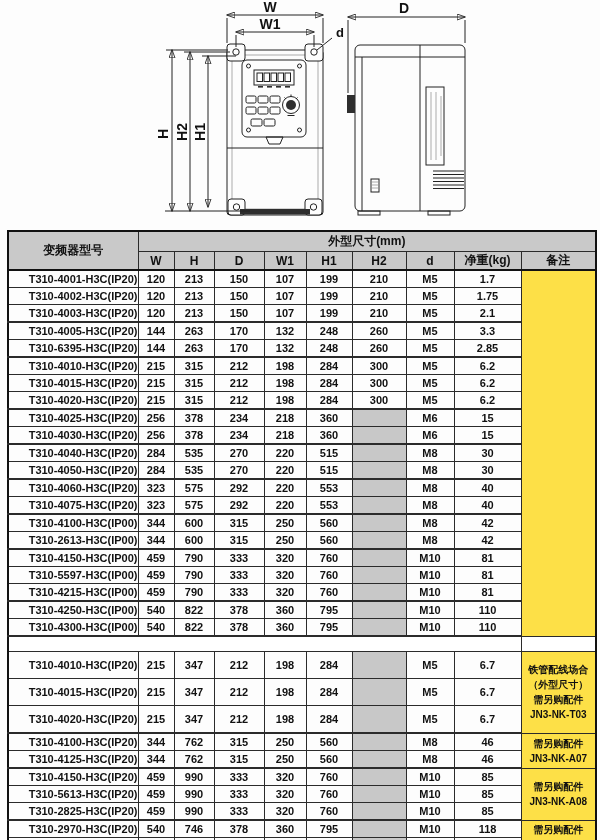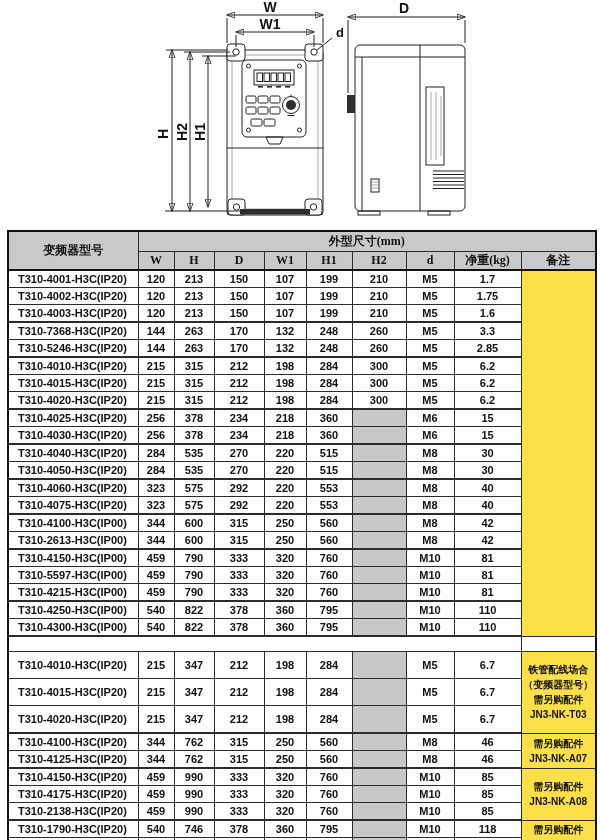--- a/index.html
+++ b/index.html
@@ -15,25 +15,25 @@
   .drawing text{font:bold 14px "Liberation Sans",sans-serif;fill:#111;stroke:none;}
   .drawing text.sm{font-size:13px;}
   
   table.spec{border-collapse:collapse;table-layout:fixed;width:588px;margin-left:7px;
              border:2px solid #111;}
   .spec th,.spec td{border:1px solid #2b2b2b;padding:0;text-align:center;
              font-weight:bold;font-size:11px;color:#111;white-space:nowrap;overflow:hidden;}
   .spec thead th{background:#c9c9c9;font-size:12px;}
   .spec tr.hrow1 th{height:19px;}
   .spec tr.hrow2 th{height:17px;}
-  .spec thead{border-bottom:2px solid #111;font-family:Liberation Serif, serif;}
+  .spec thead{border-bottom:2px solid #111;}
   .spec tbody td{height:16px;}
   .spec tbody.sec2 tr.tall td{height:26px;}
   .spec tbody.sec2 td{height:16px;}
-  .spec td.model{text-align:left;padding-left:9px;font-size:11px;}
+  .spec td.model{text-align:right;padding-left:9px;font-size:11px;}
   .spec td.shade{background:#c8c8c8;}
   .spec tr.ge td{border-bottom-width:2px;}
   .spec td.remark{font-size:10px;line-height:15px;white-space:normal;vertical-align:middle;
                   background:#fde047;}
   .spec tr.sep td{height:14px;background:#fff;}
 </style>
 </head>
 <body>
 
 <div class="page">
@@ -215,35 +215,35 @@
         </tr>
         <tr class="ge">
           <td class="model">T310-4003-H3C(IP20)</td>
           <td>120</td>
           <td>213</td>
           <td>150</td>
           <td>107</td>
           <td>199</td>
           <td>210</td>
           <td>M5</td>
-          <td>1.6</td>
-        </tr>
-        <tr>
-          <td class="model">T310-7368-H3C(IP20)</td>
+          <td>2.1</td>
+        </tr>
+        <tr>
+          <td class="model">T310-4005-H3C(IP20)</td>
           <td>144</td>
           <td>263</td>
           <td>170</td>
           <td>132</td>
           <td>248</td>
           <td>260</td>
           <td>M5</td>
           <td>3.3</td>
         </tr>
         <tr class="ge">
-          <td class="model">T310-5246-H3C(IP20)</td>
+          <td class="model">T310-6395-H3C(IP20)</td>
           <td>144</td>
           <td>263</td>
           <td>170</td>
           <td>132</td>
           <td>248</td>
           <td>260</td>
           <td>M5</td>
           <td>2.85</td>
         </tr>
         <tr>
@@ -435,21 +435,21 @@
           <td>215</td>
           <td>347</td>
           <td>212</td>
           <td>198</td>
           <td>284</td>
           <td class="shade"></td>
           <td>M5</td>
           <td>6.7</td>
           <td class="remark" rowspan="3">
             <div>铁管配线场合</div>
-            <div>（变频器型号）</div>
+            <div>（外型尺寸）</div>
             <div>需另购配件</div>
             <div>JN3-NK-T03</div>
           </td>
         </tr>
         <tr class="tall">
           <td class="model">T310-4015-H3C(IP20)</td>
           <td>215</td>
           <td>347</td>
           <td>212</td>
           <td>198</td>
@@ -504,43 +504,43 @@
           <td>760</td>
           <td class="shade"></td>
           <td>M10</td>
           <td>85</td>
           <td class="remark" rowspan="3">
             <div>需另购配件</div>
             <div>JN3-NK-A08</div>
           </td>
         </tr>
         <tr>
-          <td class="model">T310-4175-H3C(IP20)</td>
+          <td class="model">T310-5613-H3C(IP20)</td>
           <td>459</td>
           <td>990</td>
           <td>333</td>
           <td>320</td>
           <td>760</td>
           <td class="shade"></td>
           <td>M10</td>
           <td>85</td>
         </tr>
         <tr class="ge">
-          <td class="model">T310-2138-H3C(IP20)</td>
+          <td class="model">T310-2825-H3C(IP20)</td>
           <td>459</td>
           <td>990</td>
           <td>333</td>
           <td>320</td>
           <td>760</td>
           <td class="shade"></td>
           <td>M10</td>
           <td>85</td>
         </tr>
         <tr>
-          <td class="model">T310-1790-H3C(IP20)</td>
+          <td class="model">T310-2970-H3C(IP20)</td>
           <td>540</td>
           <td>746</td>
           <td>378</td>
           <td>360</td>
           <td>795</td>
           <td class="shade"></td>
           <td>M10</td>
           <td>118</td>
           <td class="remark" rowspan="2">
             <div>需另购配件</div>

